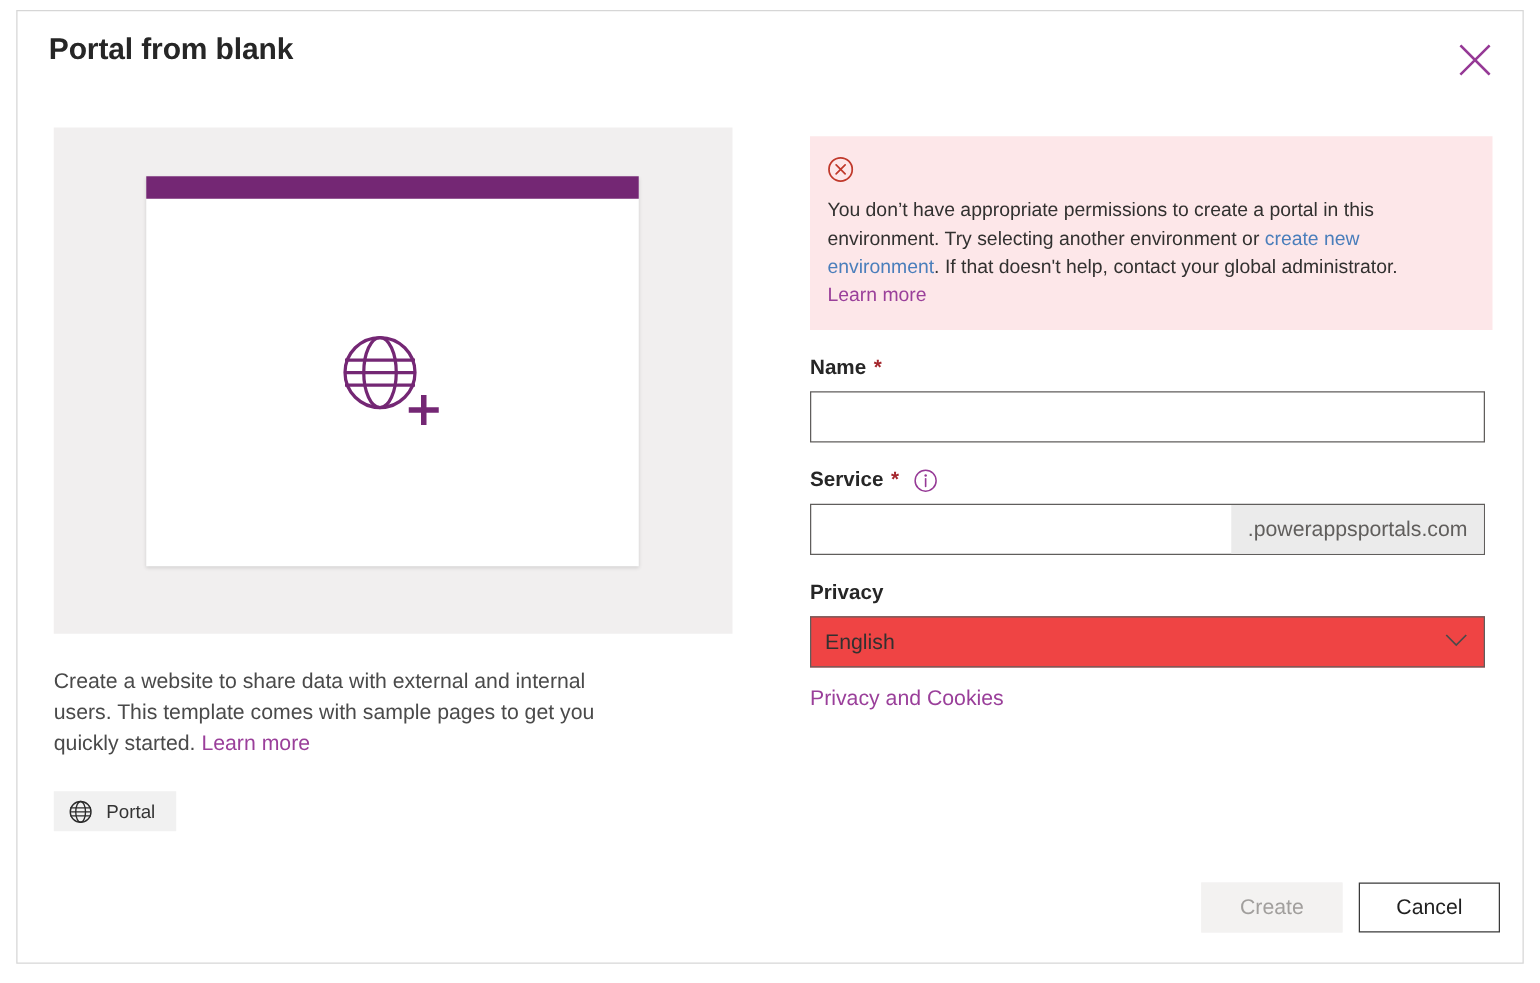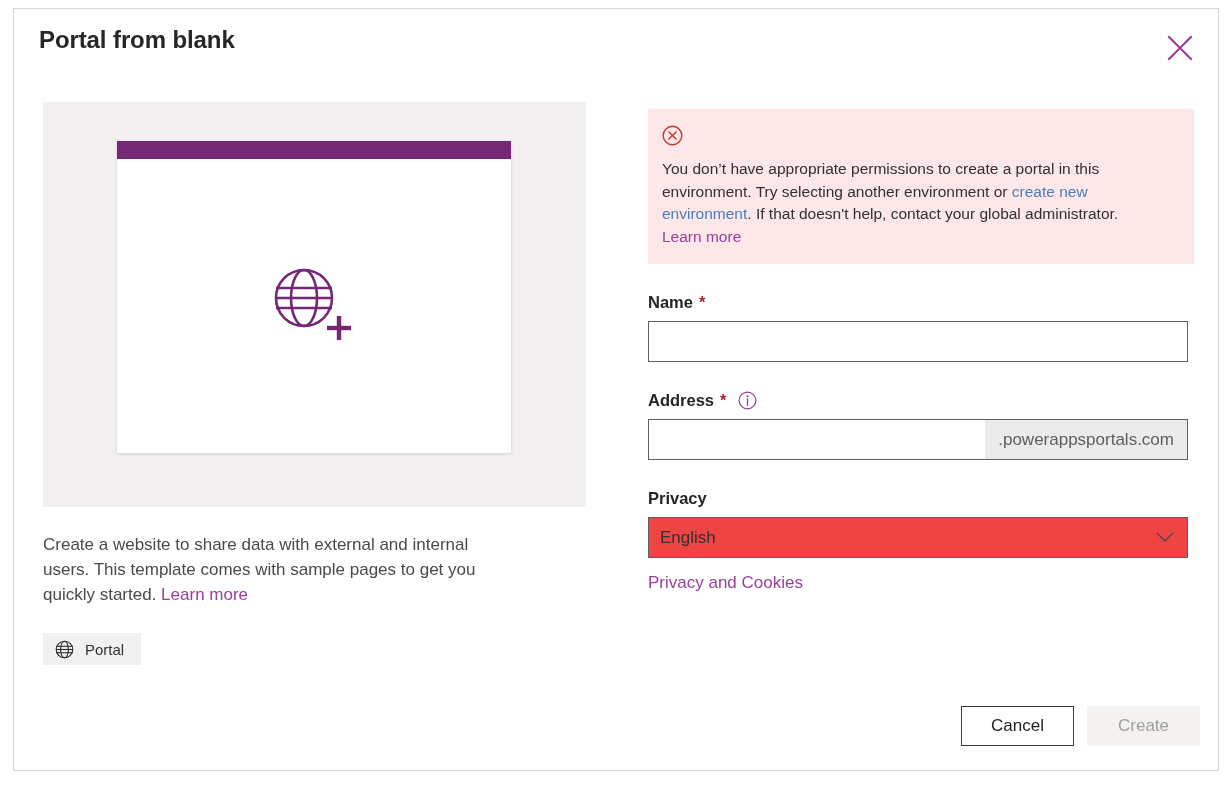--- a/index.html
+++ b/index.html
@@ -123,21 +123,21 @@
     color: #4a7ebb;
     text-decoration: none;
     cursor: pointer;
   }
   .link-purple {
     color: #9a3f9a;
     text-decoration: none;
     cursor: pointer;
   }
 
-  .field { margin-top: 29px; }
+  .field { margin-top: 21px; }
   .field-label {
     font-size: 16.5px;
     font-weight: bold;
     color: #262626;
     display: flex;
     align-items: center;
     gap: 6px;
     margin-bottom: 9px;
   }
   .req-star { color: #a4262c; font-weight: bold; font-size: 16.5px; }
@@ -320,21 +320,21 @@
     <div class="field">
       <div class="field-label">
         <span>Name</span>
         <span class="req-star">*</span>
       </div>
       <input class="text-input" type="text" placeholder="" style="">
     </div>
 
     <div class="field">
       <div class="field-label">
-        <span>Address</span>
+        <span>Service</span>
         <span class="req-star">*</span>
         <span class="info-icon">
           <svg width="19" height="19" viewBox="0 0 19 19">
             <circle cx="9.5" cy="9.5" r="8.4" fill="none" stroke="#963a96" stroke-width="1.2"></circle>
             <circle cx="9.5" cy="5.3" r="1" fill="#963a96"></circle>
             <line x1="9.5" y1="8" x2="9.5" y2="14.2" stroke="#963a96" stroke-width="1.3" stroke-linecap="round"></line>
           </svg>
         </span>
       </div>
       <div class="input-with-suffix">
@@ -357,17 +357,17 @@
       </div>
     </div>
 
 
     <div class="privacy-line">
       <a class="link-purple">Privacy and Cookies</a>
     </div>
   </div>
 
   <div class="footer">
+    <button class="btn btn-create">Create</button>
     <button class="btn btn-cancel">Cancel</button>
-    <button class="btn btn-create">Create</button>
   </div>
 
 </div>
 
 </body></html>

